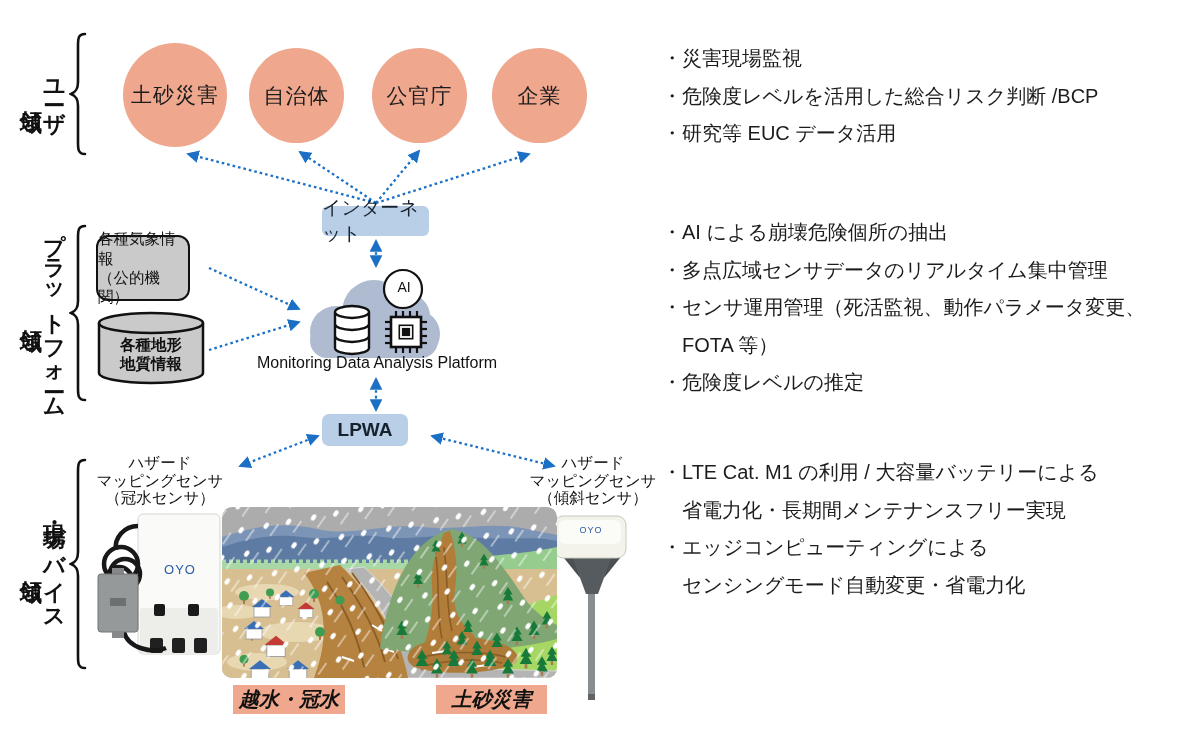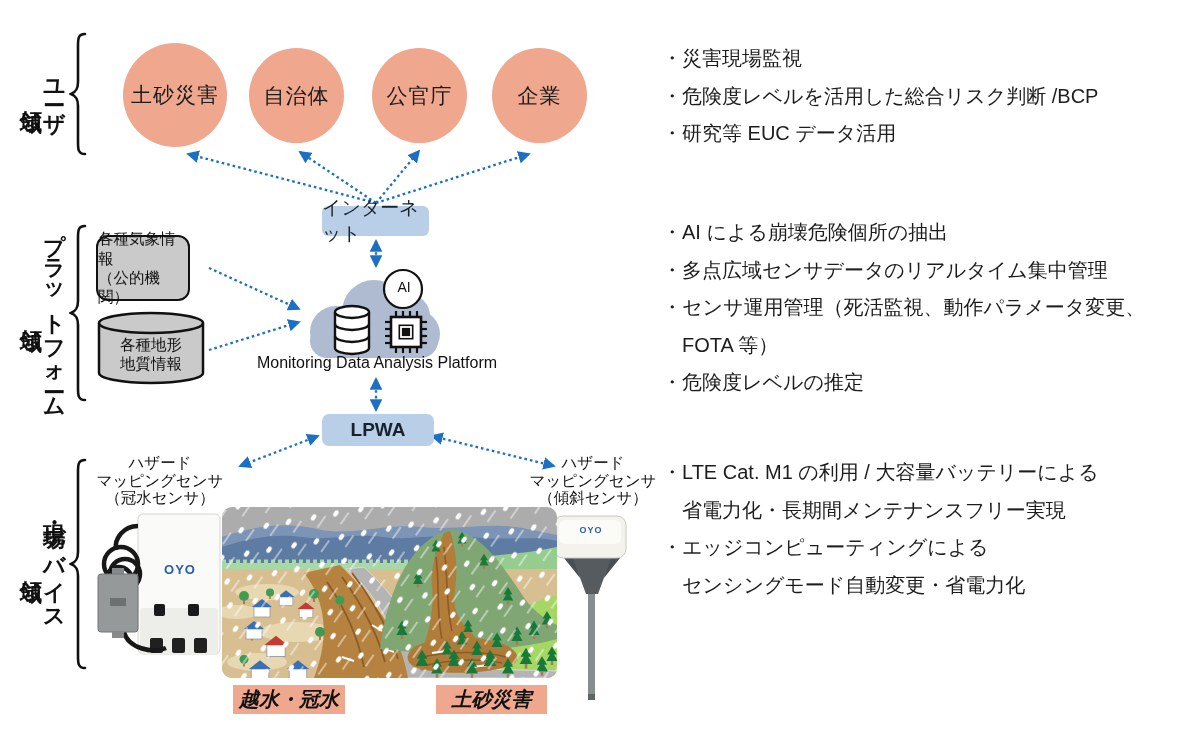--- a/index.html
+++ b/index.html
@@ -17,40 +17,40 @@
 
   
   .circle{position:absolute;border-radius:50%;background:var(--salmon,#efa78e);
           display:flex;align-items:center;justify-content:center;
           font-size:21px;color:#1c1c1c;letter-spacing:1px;}
 
   
   .netbox{position:absolute;background:var(--light-blue,#b9cfe8);border-radius:6px;
           display:flex;align-items:center;justify-content:center;color:#16222e;}
   #internet-box{left:322px;top:206px;width:107px;height:30px;font-size:19px;}
-  #lpwa-box{left:322px;top:414px;width:112px;height:32px;font-size:19px;font-weight:bold;border-radius:7px;}
+  #lpwa-box{left:322px;top:414px;width:86px;height:32px;font-size:19px;font-weight:bold;border-radius:7px;}
 
   
   #weather-box{left:96px;top:235px;width:94px;height:66px;background:var(--box-gray,#cacaca);
     border:2.5px solid #111;border-radius:12px;display:flex;flex-direction:column;
     align-items:center;justify-content:center;font-size:15.5px;line-height:1.25;color:#111;}
-  #terrain-db{left:96px;top:311px;width:110px;height:78px;}
+  #terrain-db{left:96px;top:311px;width:110px;height:78px;font-weight:bold;}
   #terrain-db .dbtext{position:absolute;left:0;top:24px;width:110px;text-align:center;
     font-size:15.5px;line-height:1.25;color:#111;}
 
   
   #cloud-wrap{left:296px;top:260px;width:156px;height:112px;}
   #ai-badge{left:391px;top:279px;width:26px;text-align:center;font-size:14px;color:#111;}
   #platform-title{left:236px;top:354px;width:282px;text-align:center;font-size:16px;color:#111;}
 
   
   .sensor-label{position:absolute;text-align:center;font-size:15.5px;line-height:17.5px;color:#111;}
   #sensor-label-left{left:92px;top:454px;width:136px;}
   #sensor-label-right{left:518px;top:454px;width:150px;}
-  .oyo-logo{position:absolute;text-align:center;color:#2a5caa;font-weight:bold;letter-spacing:1px;}
+  .oyo-logo{position:absolute;text-align:center;color:#2a5caa;font-weight:normal;letter-spacing:1px;}
 
   
   #scene{left:222px;top:507px;width:335px;height:171px;border-radius:10px;overflow:hidden;}
 
   
   .hazard{position:absolute;background:var(--salmon,#efa78e);display:flex;align-items:center;
           justify-content:center;font-size:20px;font-weight:bold;color:#111;font-style:italic;}
   #hazard-flood{left:233px;top:685px;width:112px;height:29px;}
   #hazard-sediment{left:436px;top:685px;width:111px;height:29px;}
 

